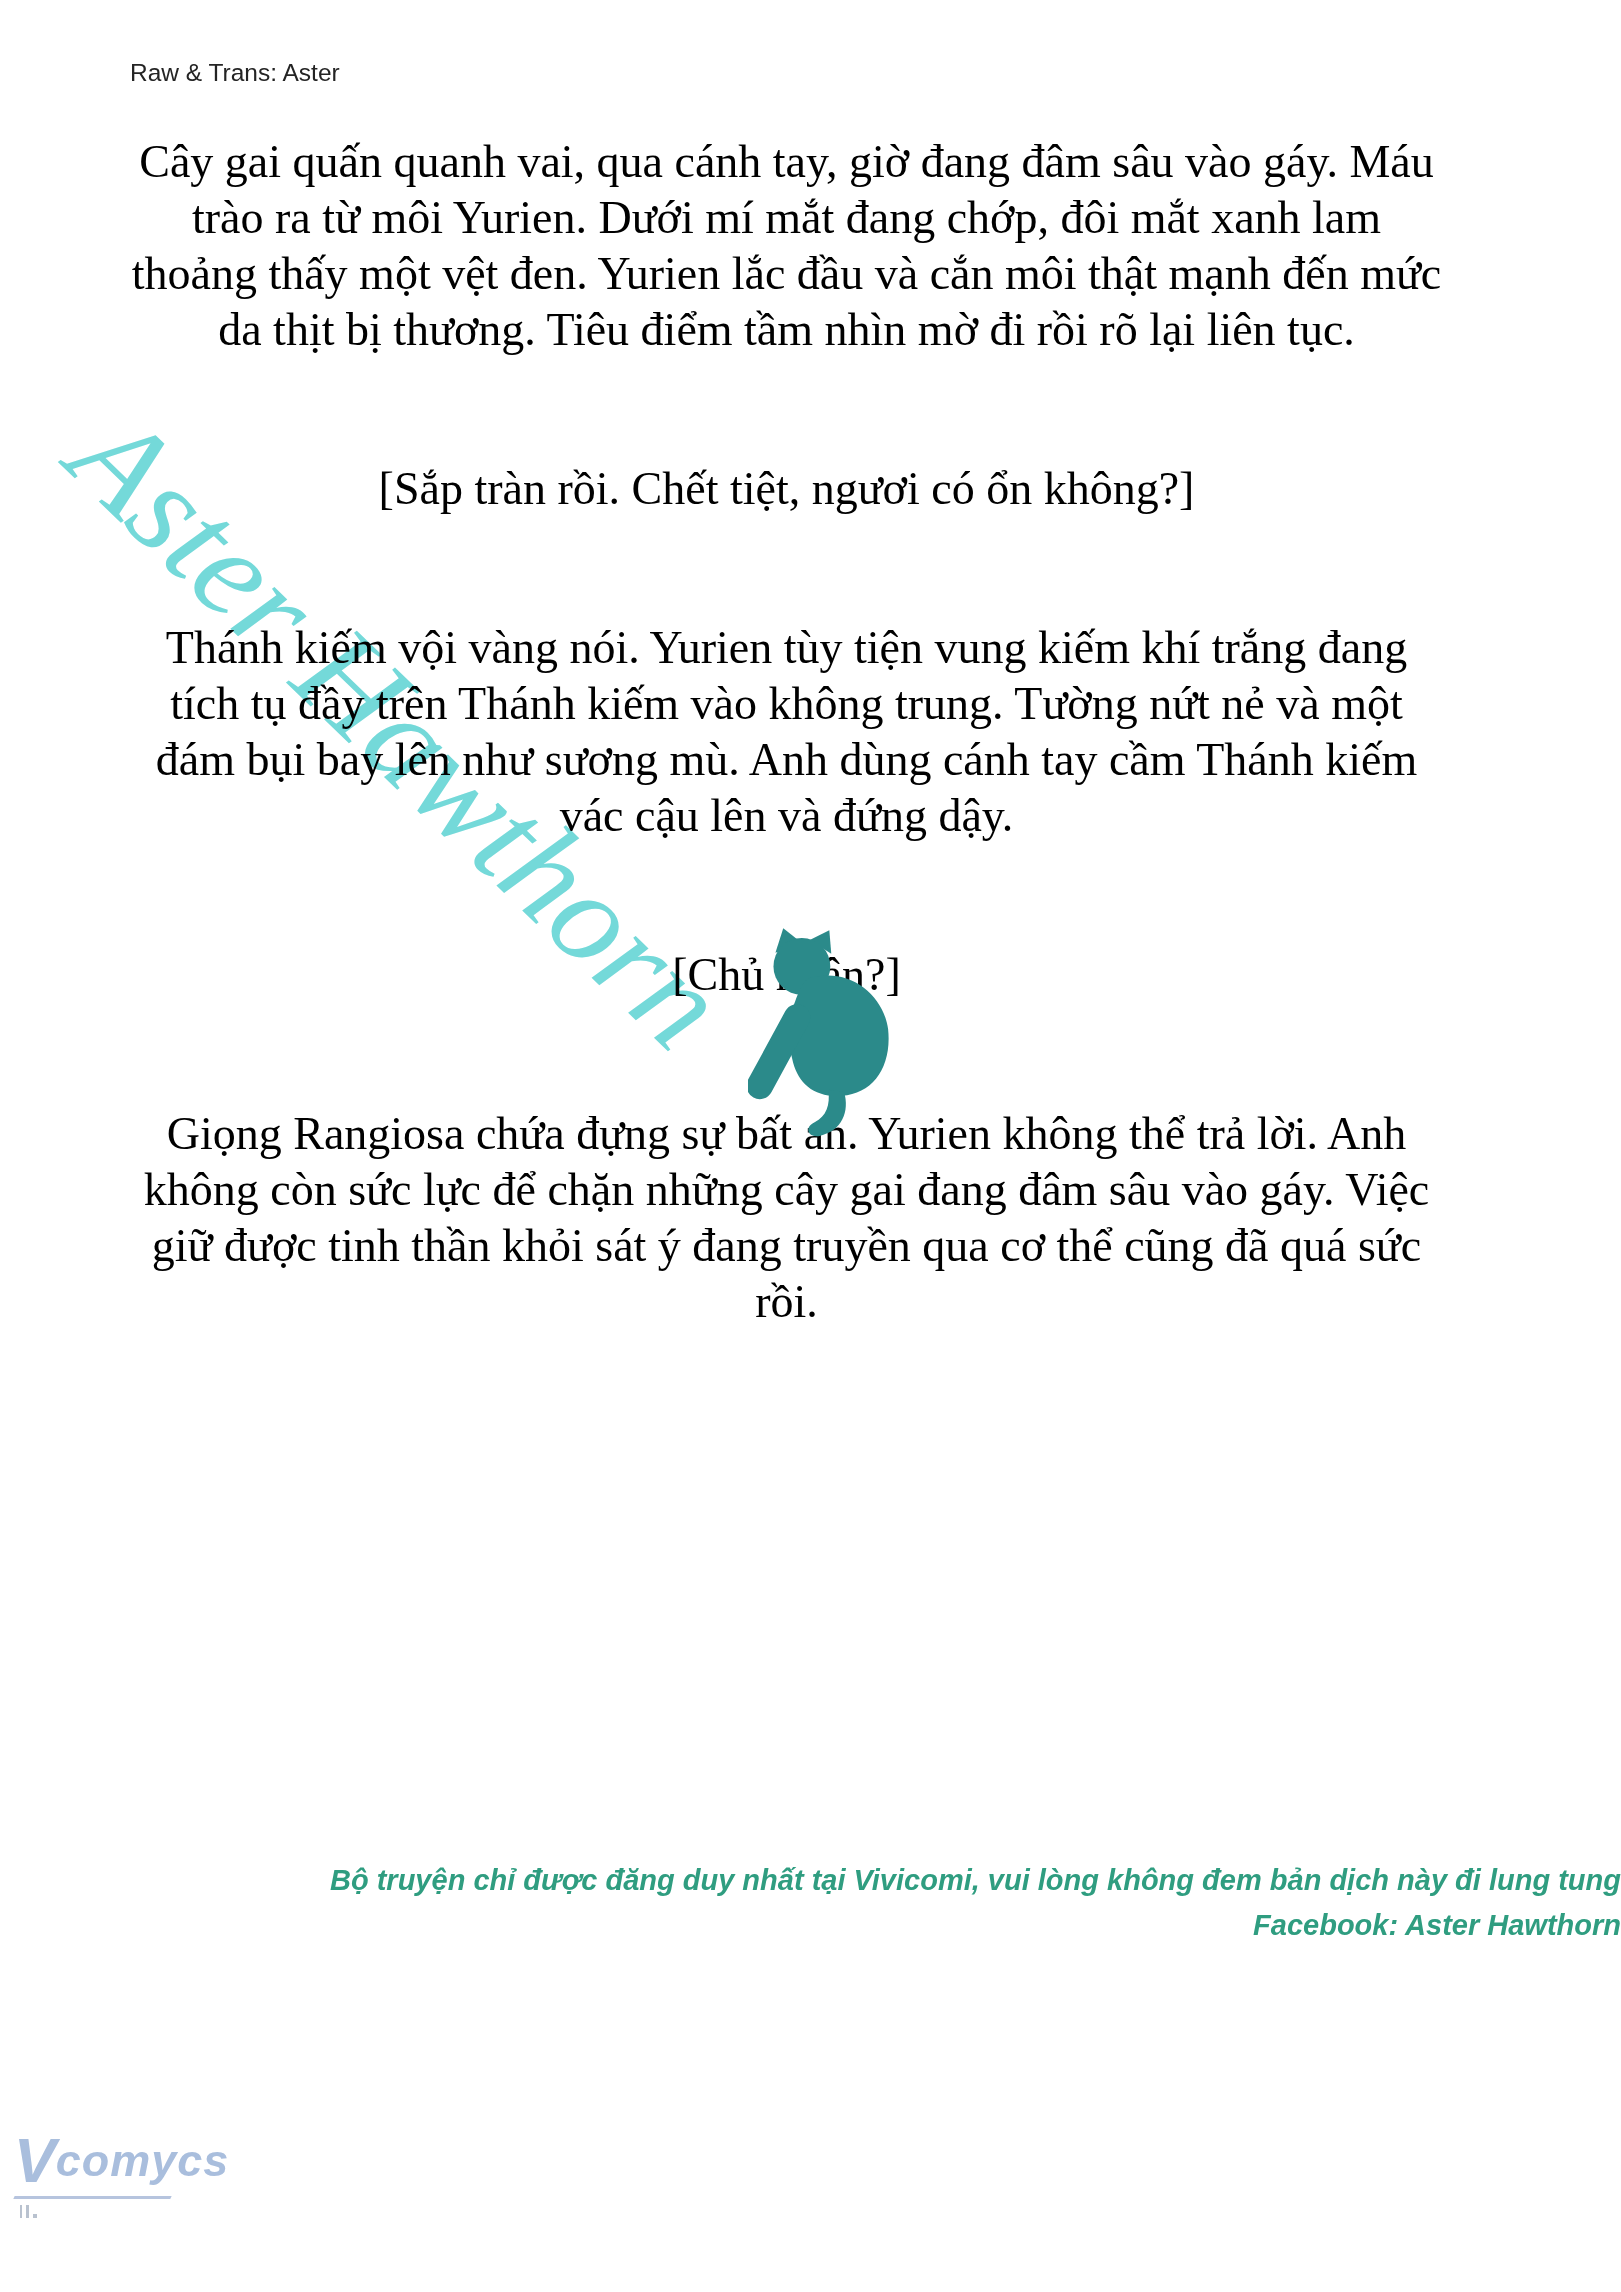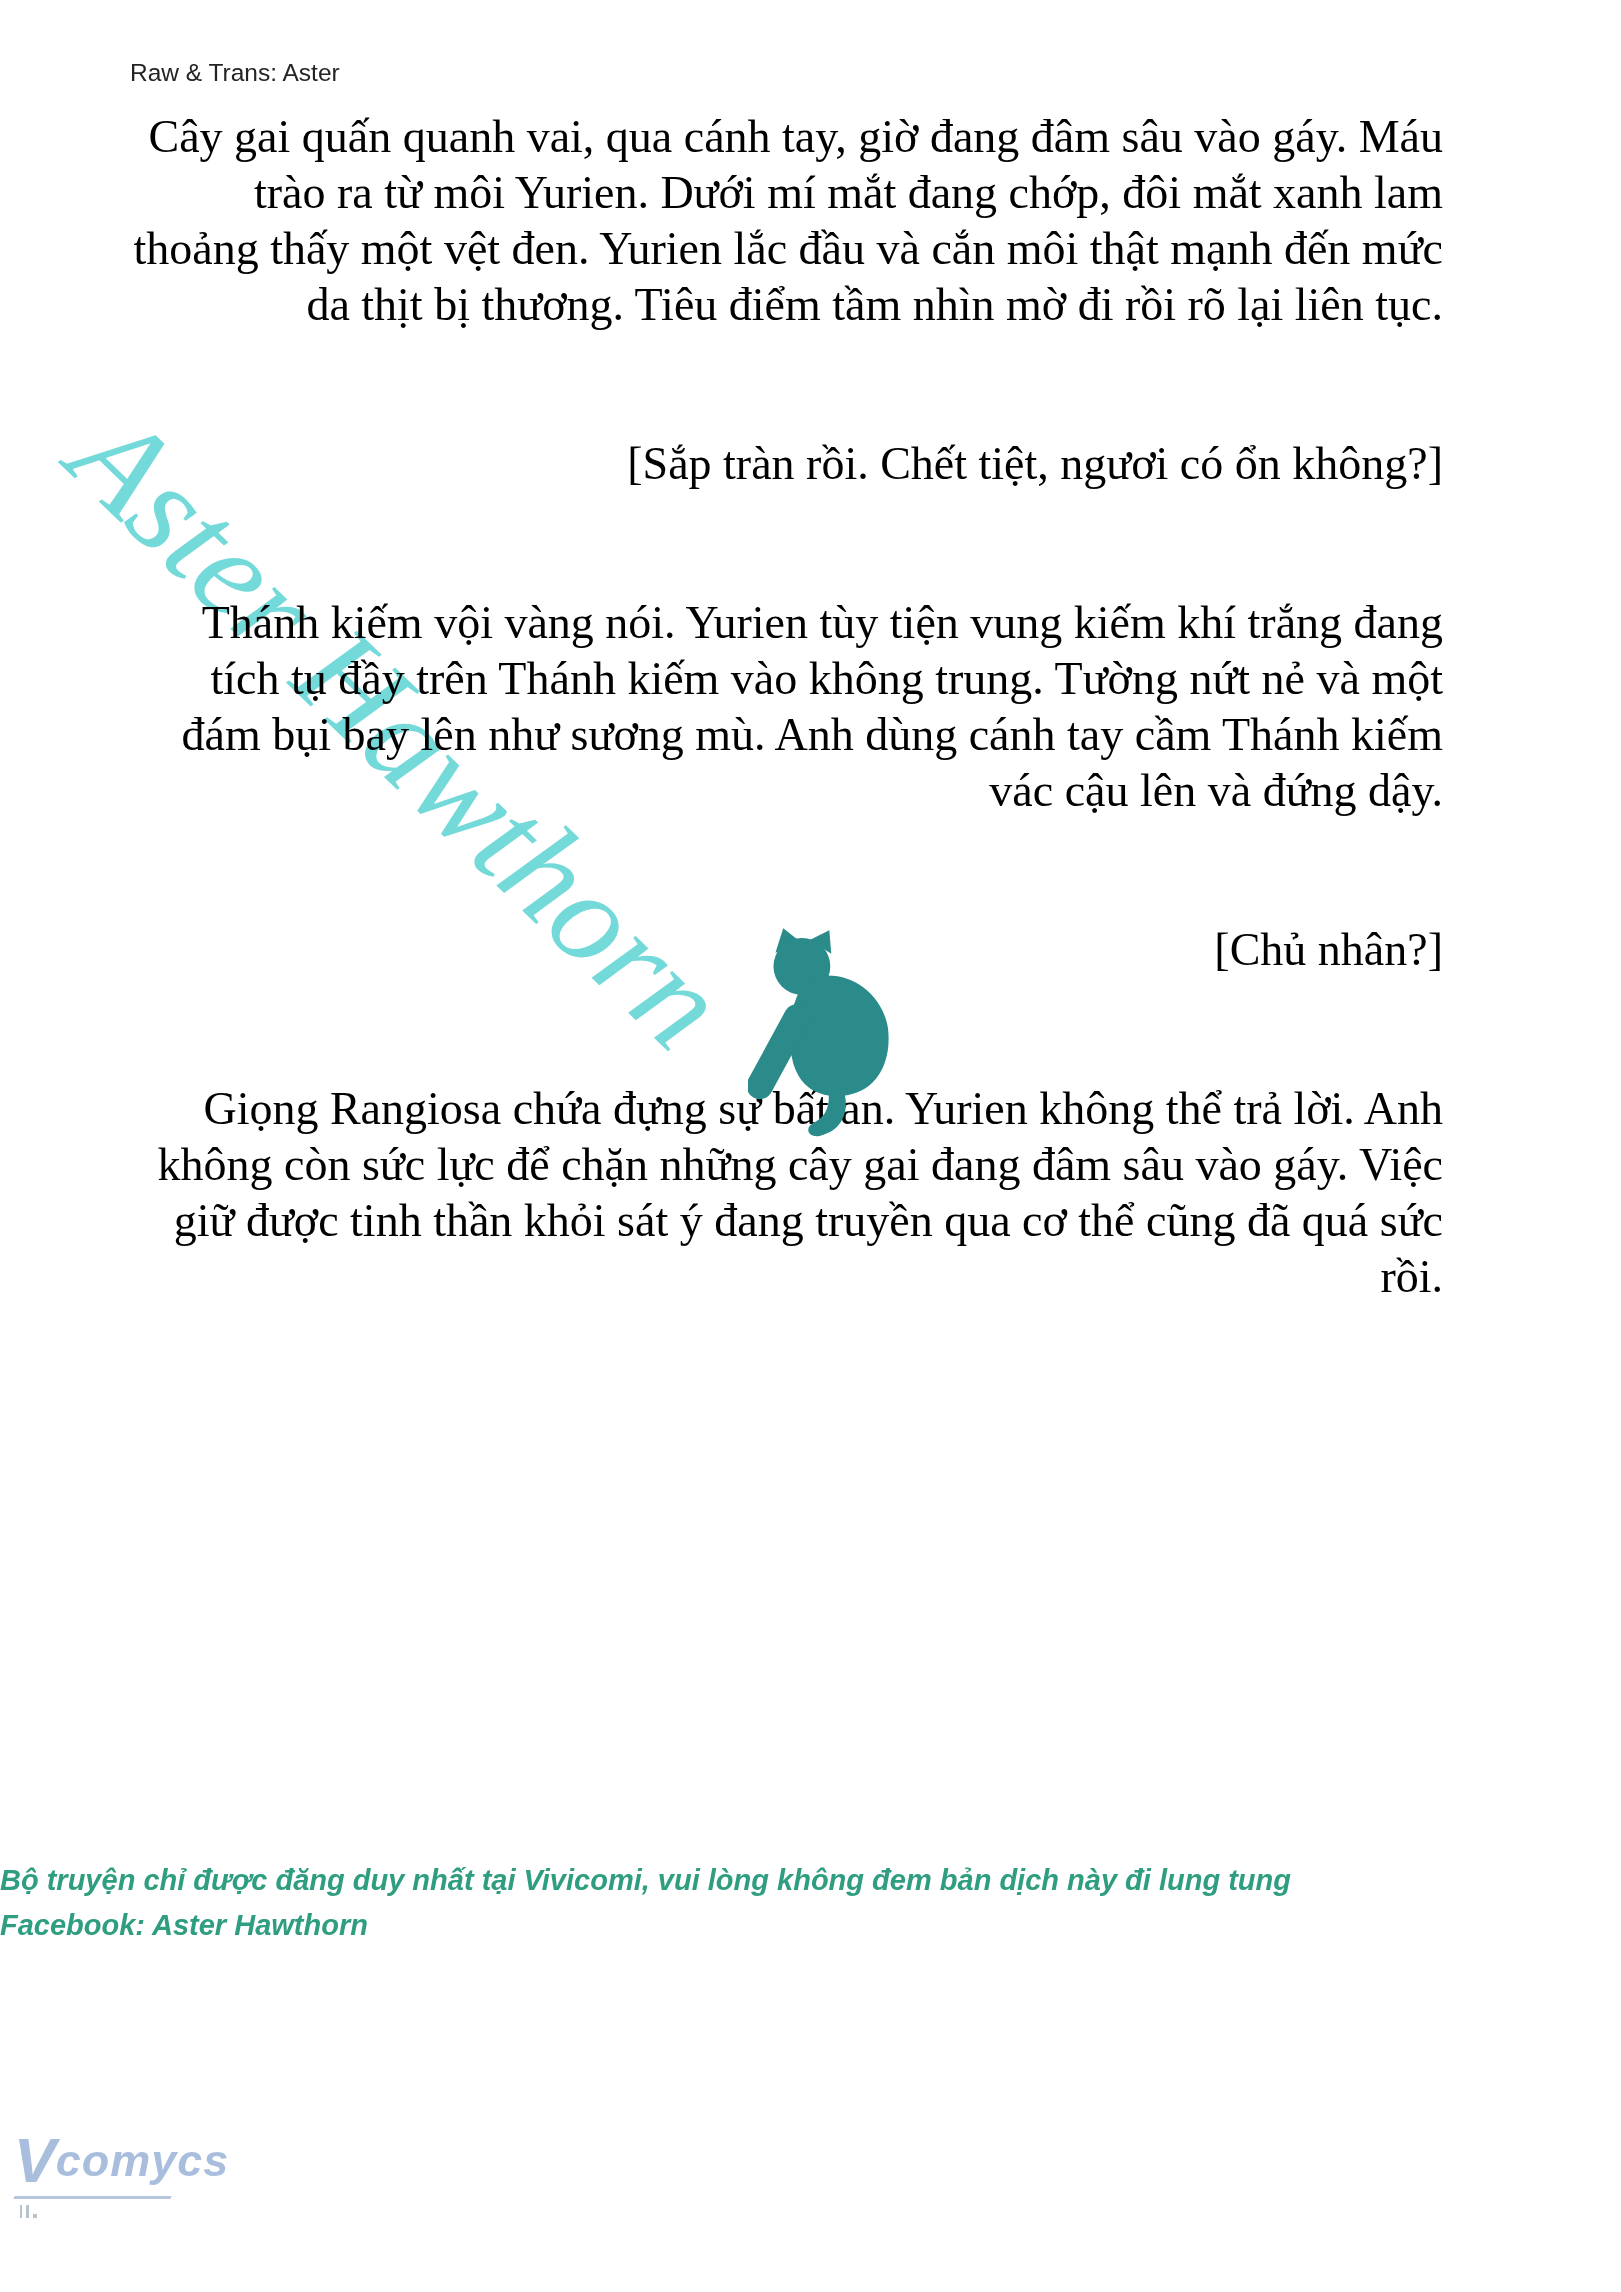--- a/index.html
+++ b/index.html
@@ -22,39 +22,39 @@
     font-style:italic;
     font-size:132px;
     color:#74d9d9;
     white-space:nowrap;
     transform:rotate(44deg);
     transform-origin:0 0;
     z-index:1;
     pointer-events:none;
   }
   .content {
-    position:absolute; left:130px; top:109px;
+    position:absolute; left:130px; top:134px;
     width:1313px;
     z-index:2;
     font-size:46px;
     line-height:56px;
     color:#000000;
-    text-align:right;
+    text-align:center;
   }
   .content p { margin:0 0 103px 0; }
   .content p:last-child { margin-bottom:0; }
   .cat {
     position:absolute; left:748px; top:927px;
     width:145px; height:214px;
     z-index:3;
   }
   .cat .cat-leg { stroke:#2b8a8a; stroke-width:27; stroke-linecap:round; fill:none; }
   .footer {
     position:absolute; left:0; top:1858px; width:100%;
-    text-align:left;
+    text-align:right;
     font-family:"Liberation Sans", sans-serif;
     font-style:italic; font-weight:bold;
     font-size:29px; line-height:45px;
     color:#2f9d80;
     z-index:2;
   }
   .logo {
     position:absolute; left:13.7px; top:2129px;
     z-index:2;
     font-family:"Liberation Sans", sans-serif;

